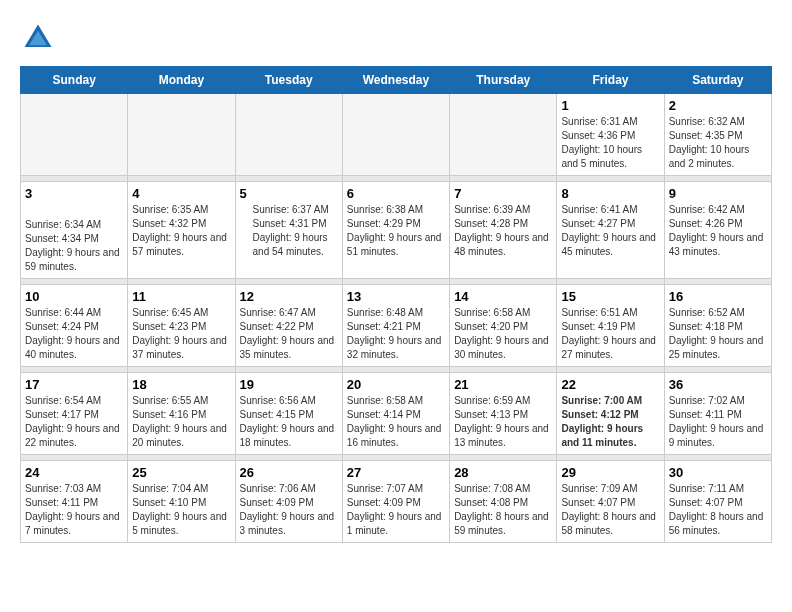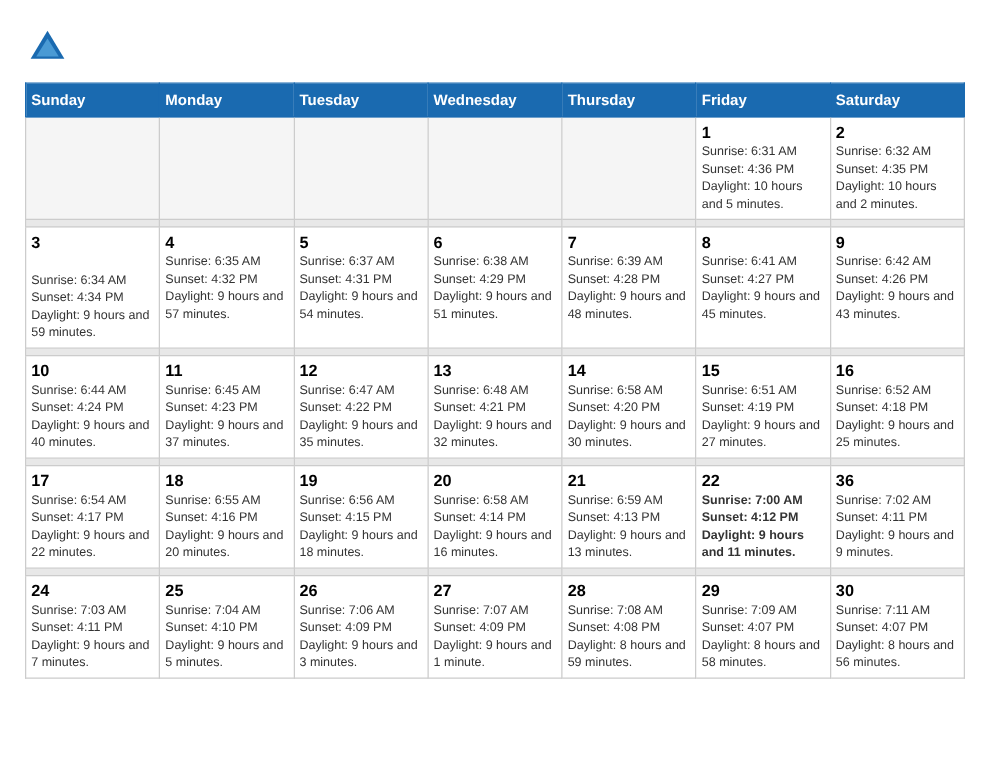--- a/index.html
+++ b/index.html
@@ -49,21 +49,21 @@
     }
     .calendar {
       width: 100%;
       border-collapse: collapse;
       font-size: 11px;
     }
     .calendar th {
       background-color: #1a6ab0;
       color: white;
       padding: 6px 4px;
-      text-align: left;
+      text-align: center;
       font-size: 12px;
       font-weight: bold;
       border: 1px solid #1a6ab0;
     }
     .calendar td {
       border: 1px solid #ccc;
       vertical-align: top;
       padding: 4px;
       width: calc(100% / 7);
       height: 80px;
@@ -158,21 +158,21 @@
 Daylight: 9 hours and 59 minutes.</div>
         </td>
         <td>
           <div class="day-number">4</div>
           <div class="day-info" style="white-space: pre-line;">Sunrise: 6:35 AM
 Sunset: 4:32 PM
 Daylight: 9 hours and 57 minutes.</div>
         </td>
         <td>
           <div class="day-number">5</div>
-          <div class="day-info" style="white-space: pre-line;">Sunrise: 6:37 AM
+          <div class="day-info" style="white-space: pre-line; margin-left: 13px;">Sunrise: 6:37 AM
 Sunset: 4:31 PM
 Daylight: 9 hours and 54 minutes.</div>
         </td>
         <td>
           <div class="day-number">6</div>
           <div class="day-info" style="white-space: pre-line;">Sunrise: 6:38 AM
 Sunset: 4:29 PM
 Daylight: 9 hours and 51 minutes.</div>
         </td>
         <td>

